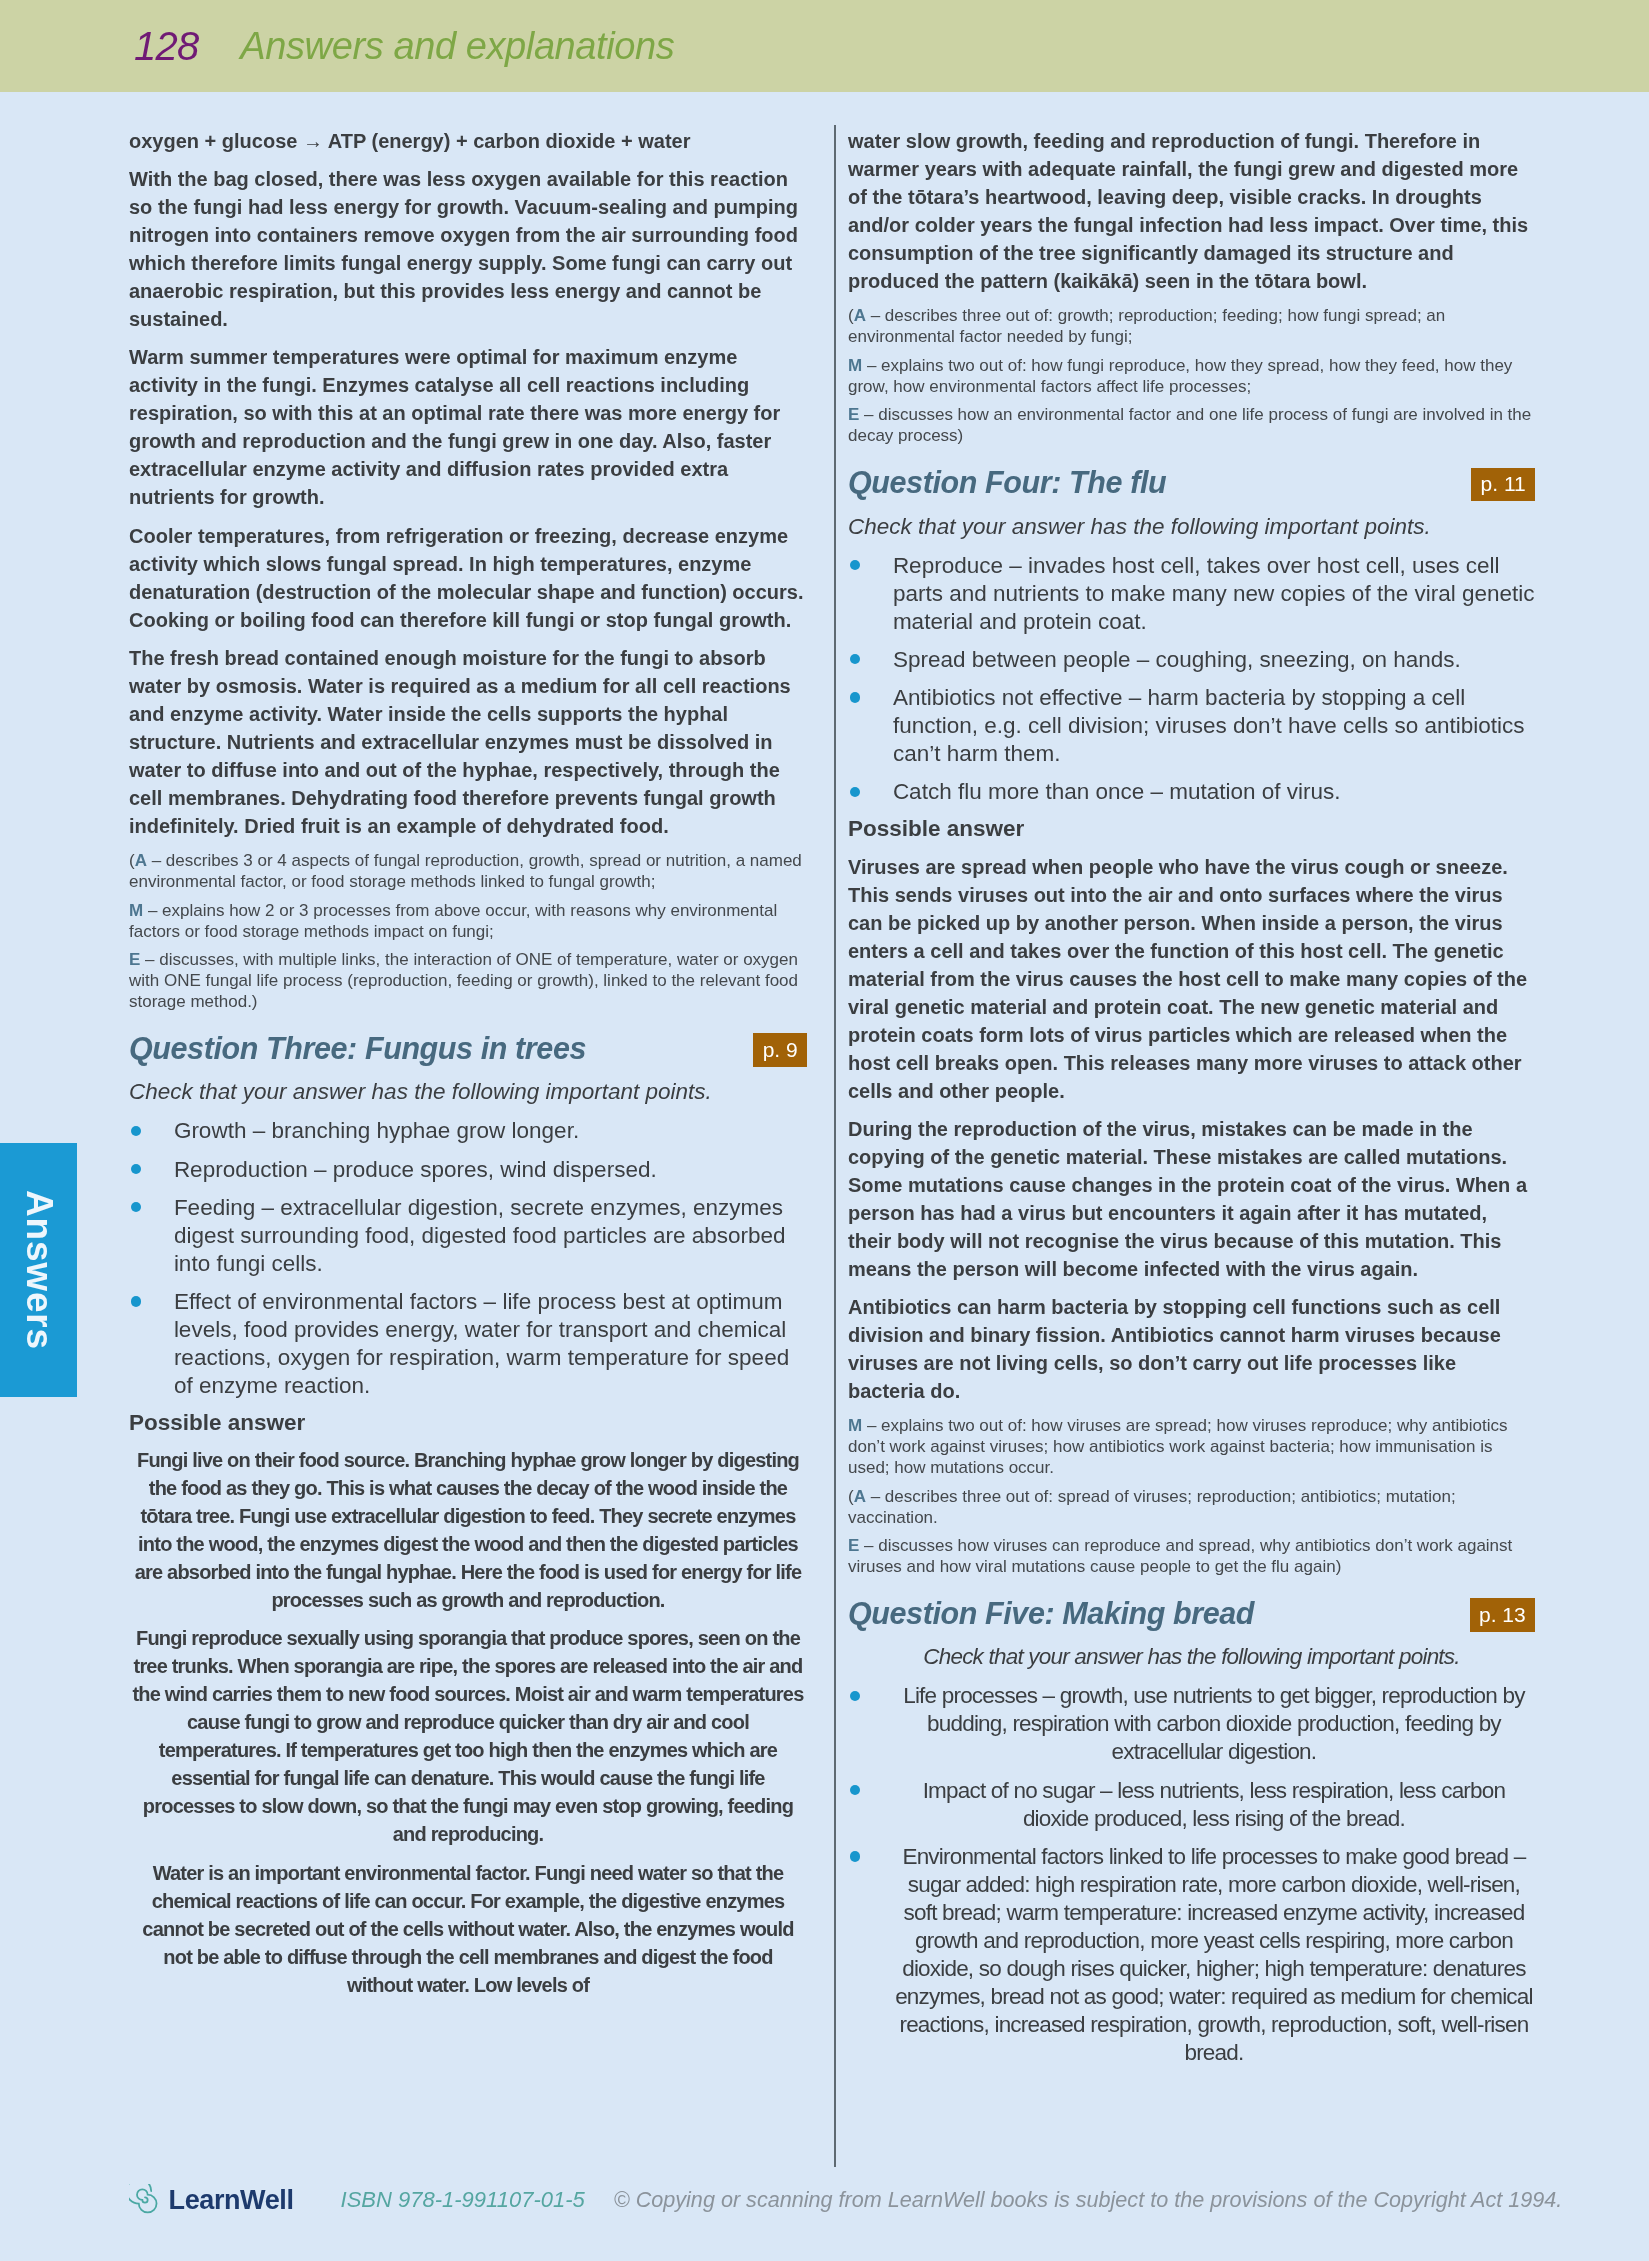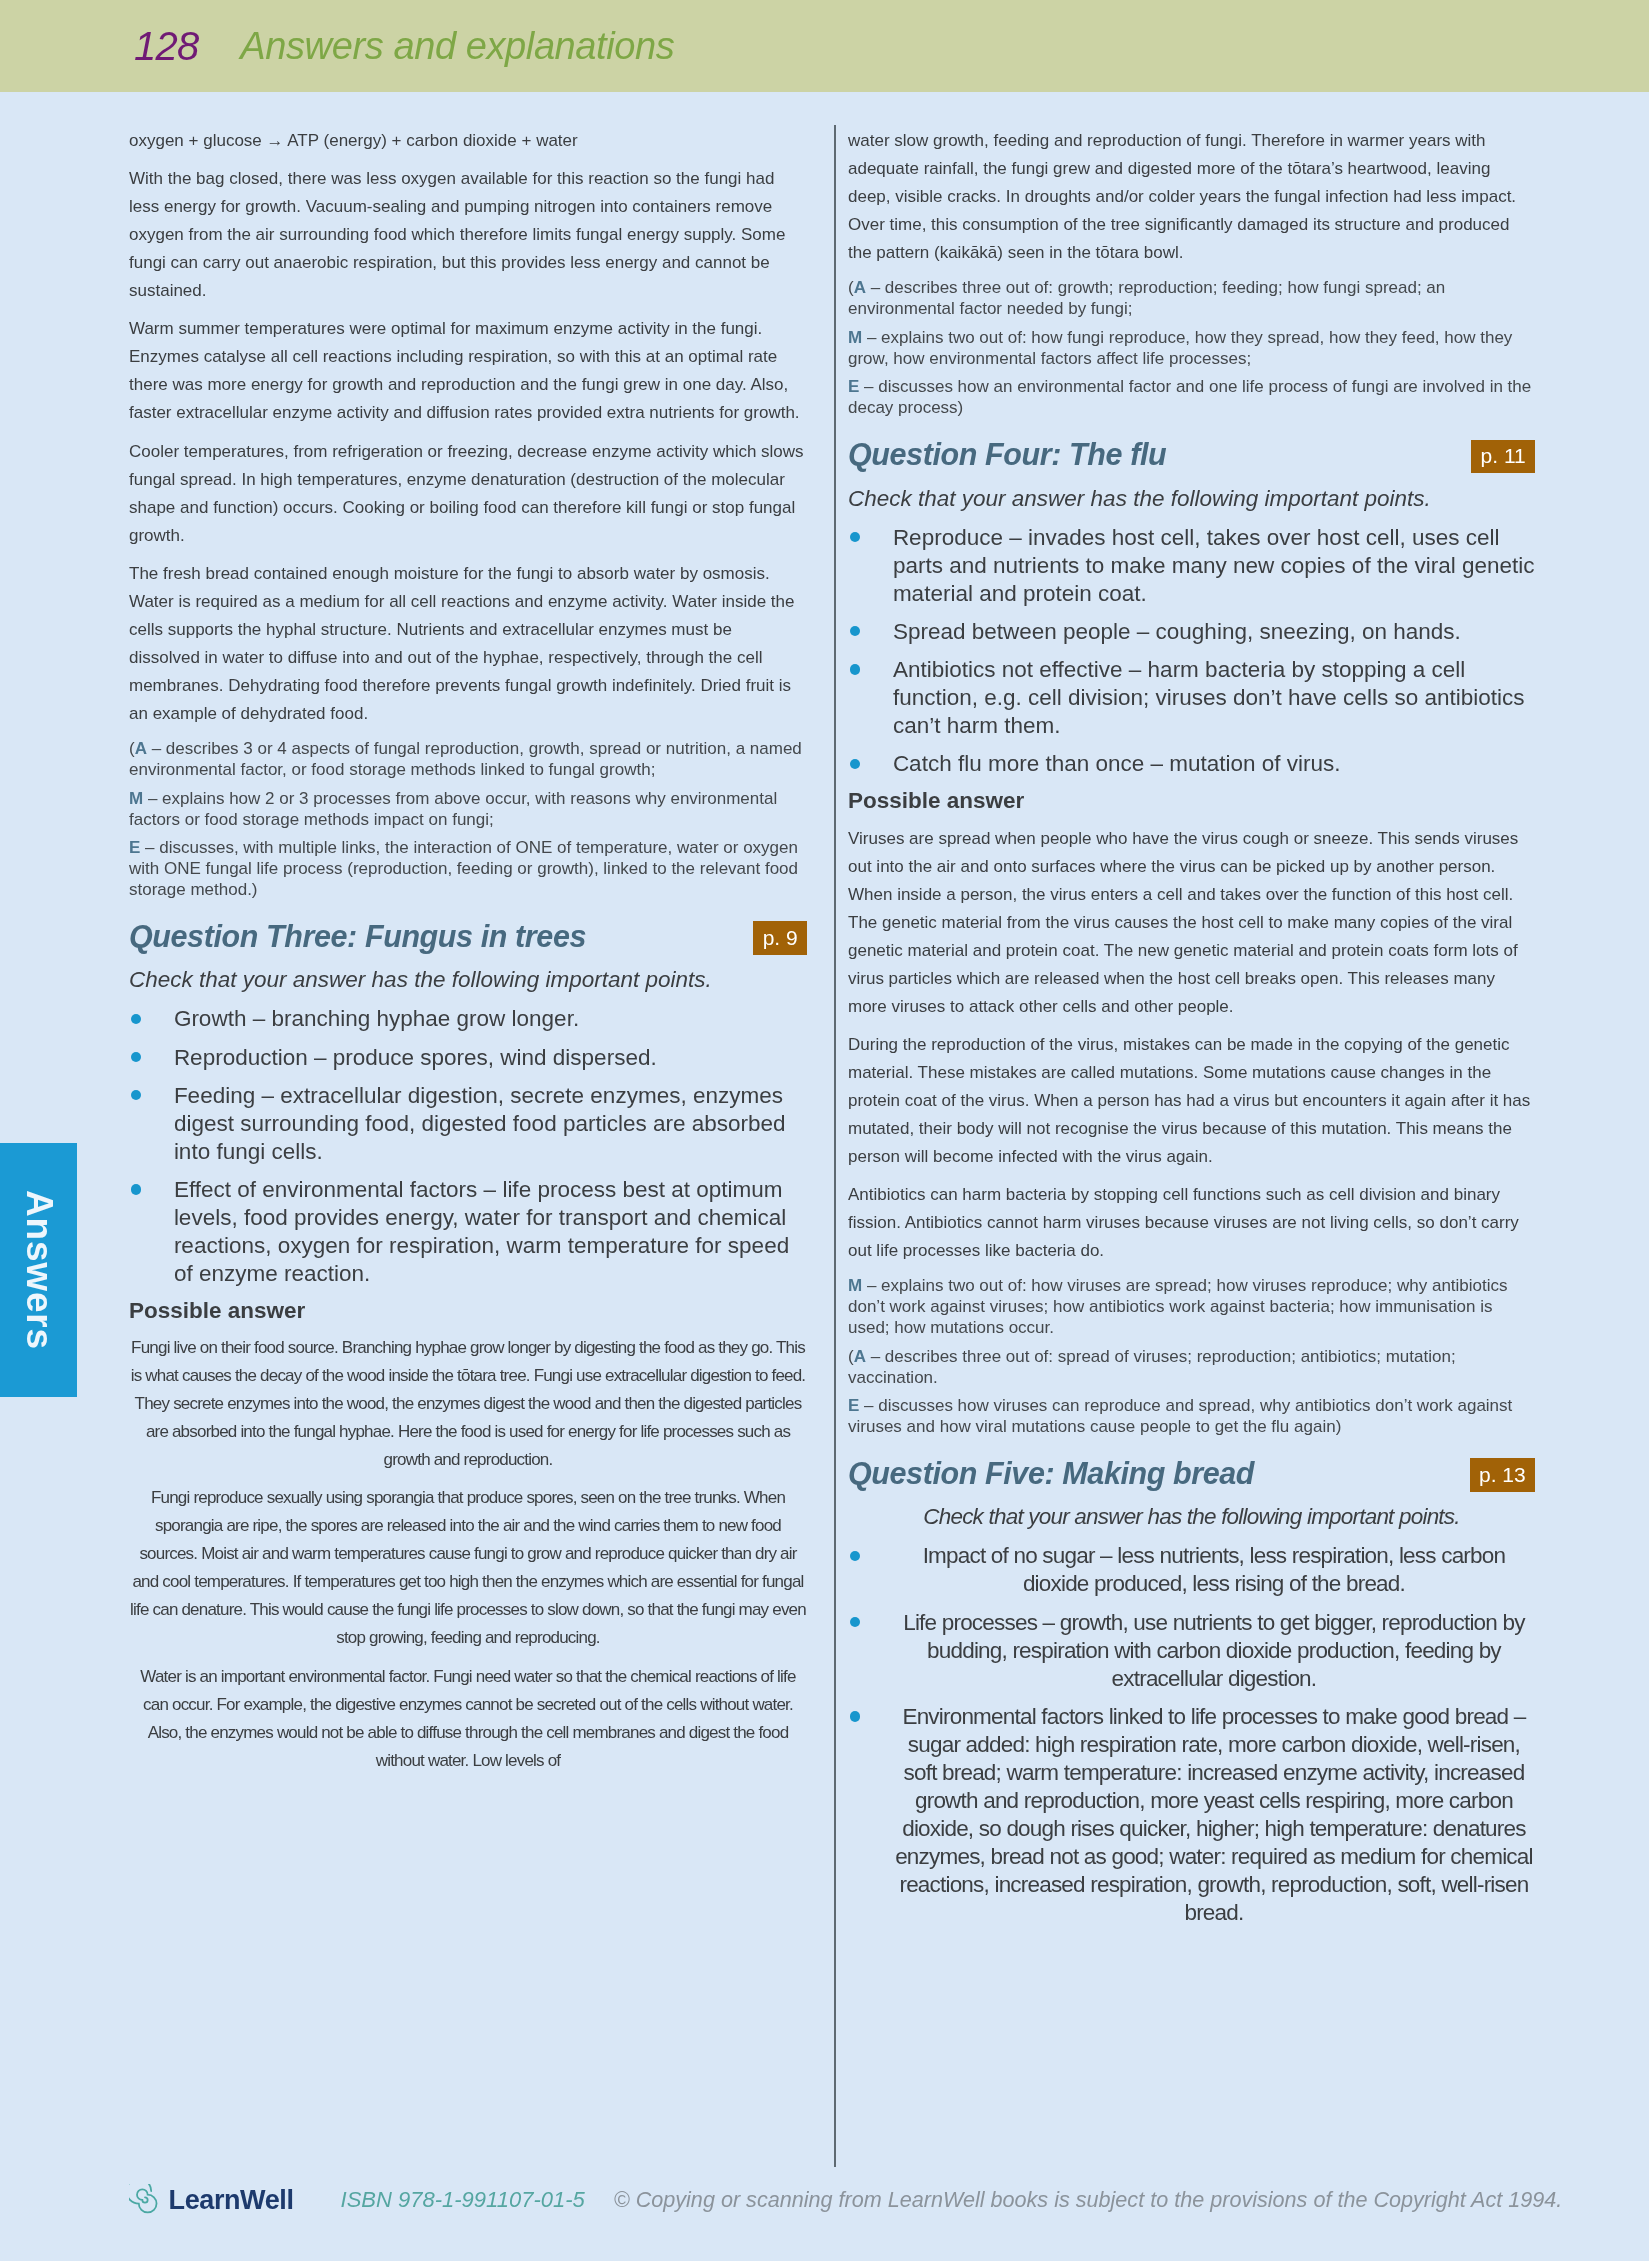--- a/index.html
+++ b/index.html
@@ -30,21 +30,21 @@
     letter-spacing:0.8px;
   }
   .divider{
     position:absolute;left:834px;top:125px;width:1.7px;height:2042px;
     background:#5e6a72;
   }
   .col{position:absolute;top:127px;}
   .col-left{left:129px;width:678px;}
   .col-right{left:848px;width:687px;}
 
-  .body-p{font-size:17px;line-height:28px;margin:0 0 10.2px;}
+  .body-p{font-size:20px;line-height:28px;margin:0 0 10.2px;font-weight:bold;}
   .condensed{letter-spacing:-0.8px;text-align:center;}
   .criteria{margin:1.7px 0 8.5px;}
   .crit{font-size:17px;line-height:21px;margin:0 0 7.6px;color:#44484c;}
   .crit-letter{font-weight:bold;color:#4d7690;}
   .qhead{position:relative;margin:18.7px 0 8.5px;padding-right:120px;min-height:39px;}
   .qtitle{
     margin:0;font-size:30.5px;font-style:italic;font-weight:bold;
     color:#47697f;letter-spacing:-0.4px;
   }
   .badge{
@@ -167,25 +167,25 @@
       <p class="crit"><span class="crit-letter">E</span><span class="crit-text"> – discusses how viruses can reproduce and spread, why antibiotics don’t work against viruses and how viral mutations cause people to get the flu again)</span></p>
     </div>
     <div class="qhead">
       <h2 class="qtitle">Question Five: Making bread</h2>
       <span class="badge">p. 13</span>
     </div>
     <p class="check condensed">Check that your answer has the following important points.</p>
     <div class="bullets">
       <div class="bullet">
         <span class="dot"></span>
+        <span class="btext condensed">Life processes – growth, use nutrients to get bigger, reproduction by budding, respiration with carbon dioxide production, feeding by extracellular digestion.</span>
+      </div>
+      <div class="bullet">
+        <span class="dot"></span>
         <span class="btext condensed">Impact of no sugar – less nutrients, less respiration, less carbon dioxide produced, less rising of the bread.</span>
-      </div>
-      <div class="bullet">
-        <span class="dot"></span>
-        <span class="btext condensed">Life processes – growth, use nutrients to get bigger, reproduction by budding, respiration with carbon dioxide production, feeding by extracellular digestion.</span>
       </div>
       <div class="bullet">
         <span class="dot"></span>
         <span class="btext condensed">Environmental factors linked to life processes to make good bread – sugar added: high respiration rate, more carbon dioxide, well-risen, soft bread; warm temperature: increased enzyme activity, increased growth and reproduction, more yeast cells respiring, more carbon dioxide, so dough rises quicker, higher; high temperature: denatures enzymes, bread not as good; water: required as medium for chemical reactions, increased respiration, growth, reproduction, soft, well-risen bread.</span>
       </div>
     </div>
   </main>
 
 <footer>
   <span class="logo">

